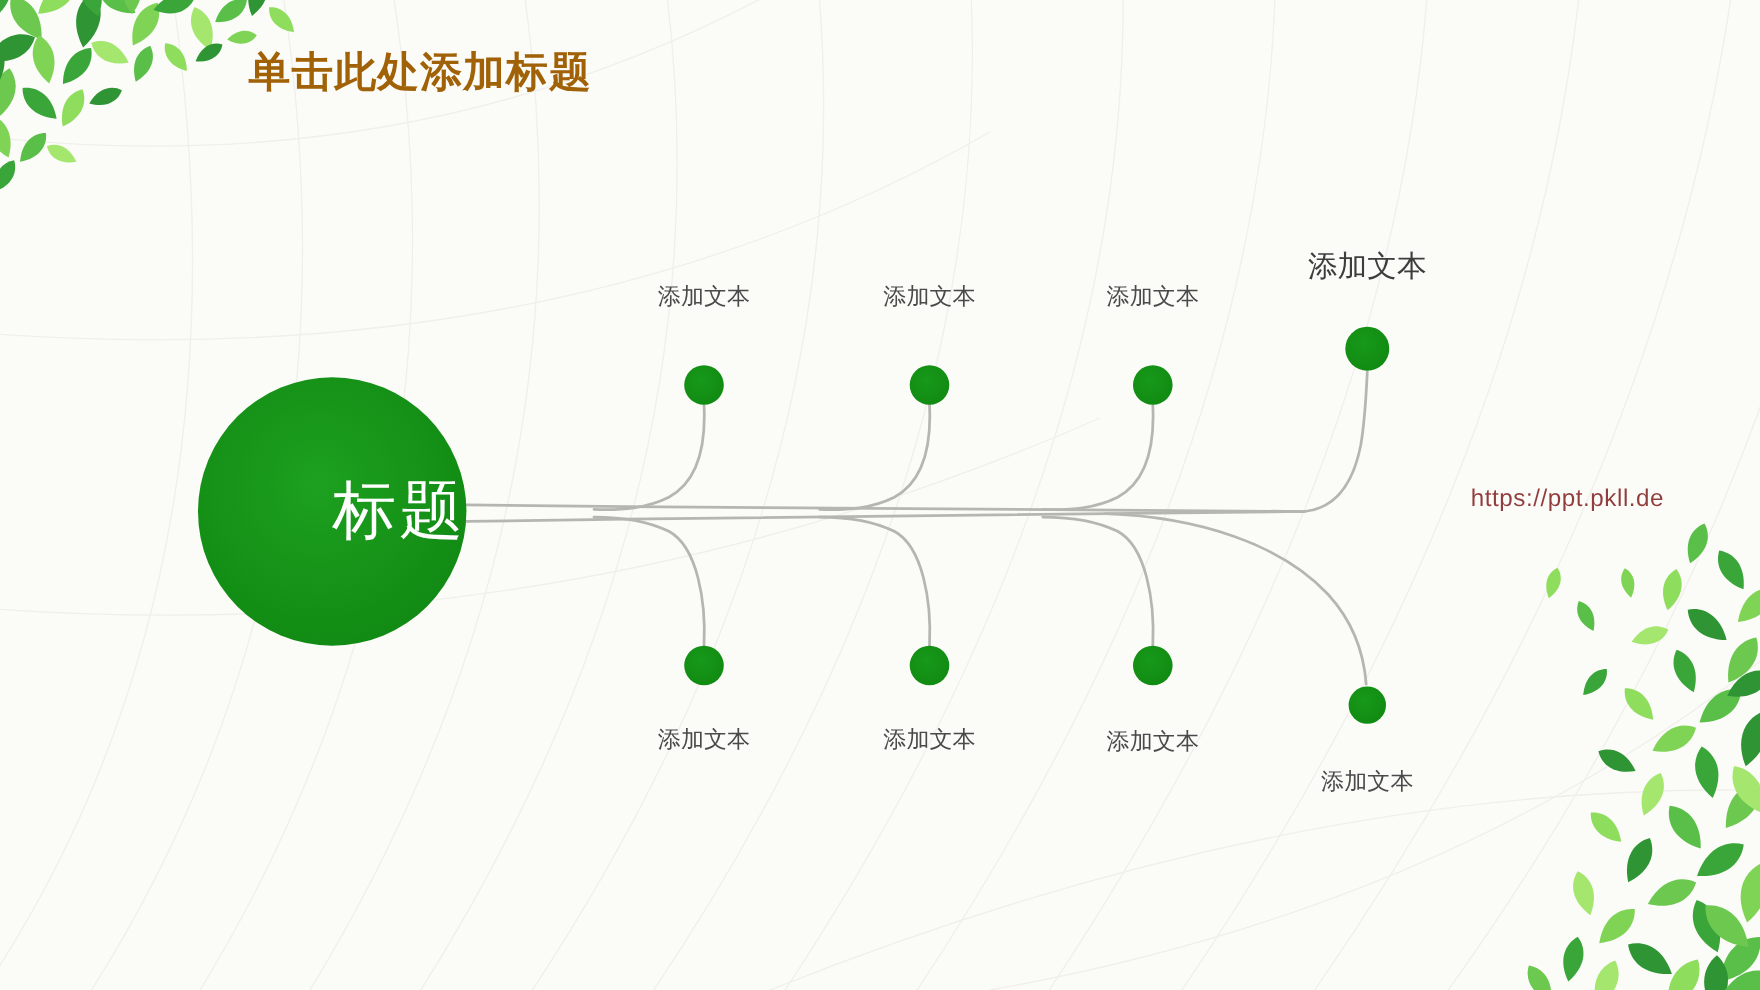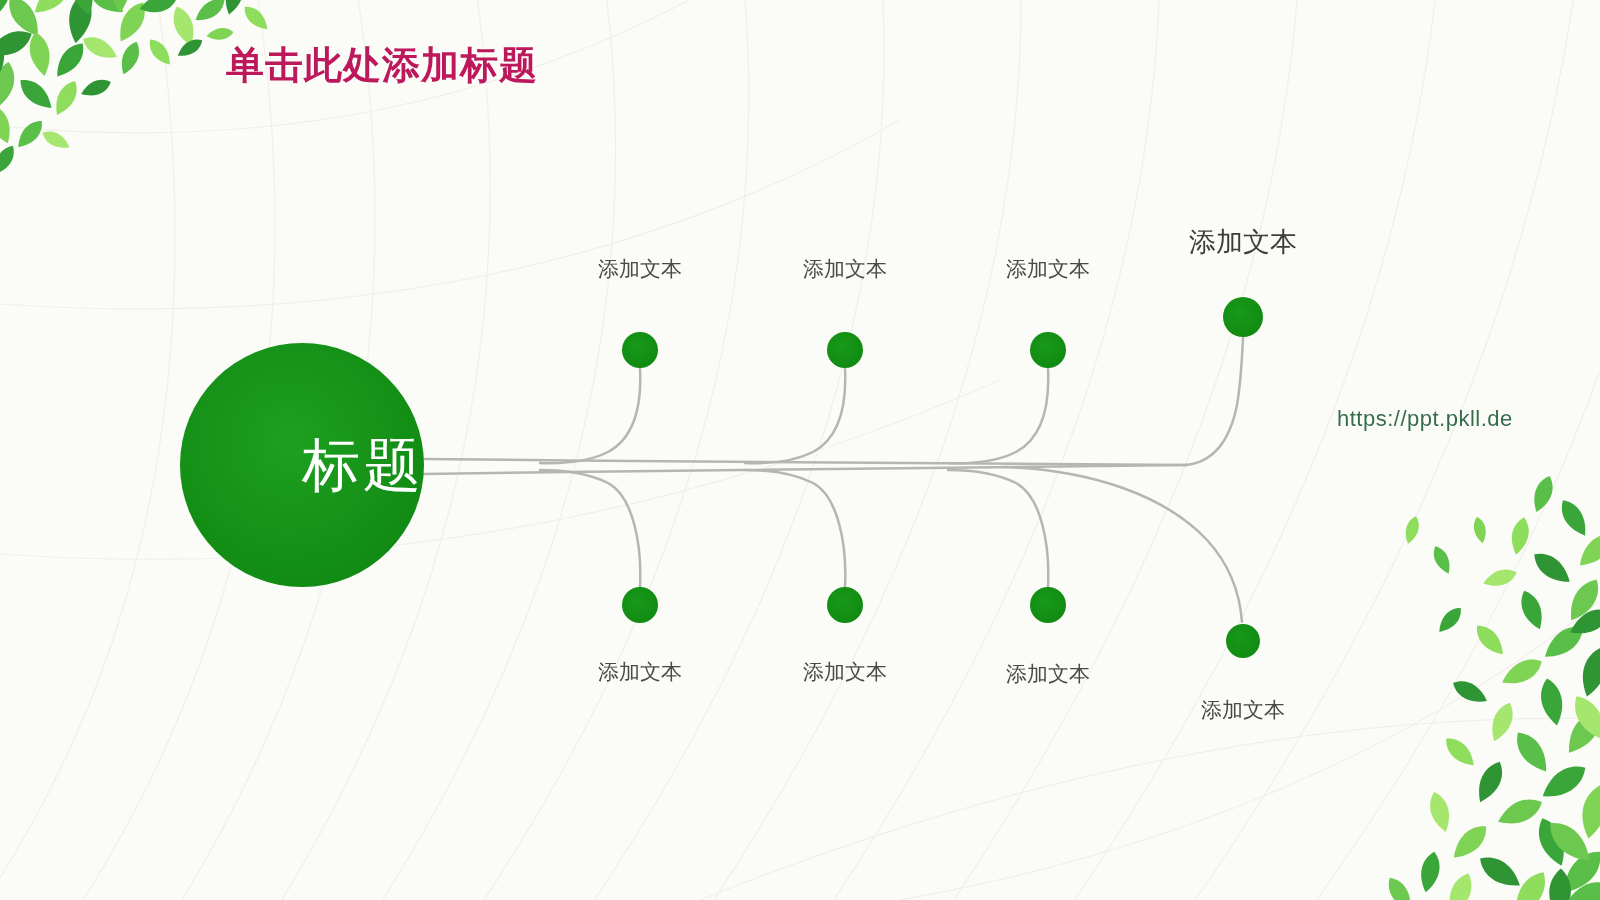--- a/index.html
+++ b/index.html
@@ -20,21 +20,21 @@
   .foliage-tl { left: -12px; top: -14px; }
   .foliage-br { left: 1338px; top: 466px; }
 
   .slide-title {
     position: absolute;
     left: 226px;
     top: 40px;
     margin: 0;
     font-size: 38px;
     font-weight: bold;
-    color: #be185d;
+    color: #a16207;
     letter-spacing: 1px;
     cursor: text;
   }
 
   .center-circle {
     position: absolute;
     left: 180px;
     top: 343px;
     width: 244px;
     height: 244px;
@@ -67,23 +67,23 @@
     text-align: center;
   }
   .node-label.large {
     font-size: 27px;
     color: #3d3d3d;
   }
 
   .watermark {
     position: absolute;
     left: 1337px;
-    top: 406px;
+    top: 440px;
     font-size: 22px;
-    color: #14532d;
+    color: #7f1d1d;
     opacity: 0.85;
     letter-spacing: 0.5px;
     text-shadow: 0 1px 1px #ffffff;
   }
 </style>
 </head>
 <body>
 
 <div class="slide">
 

